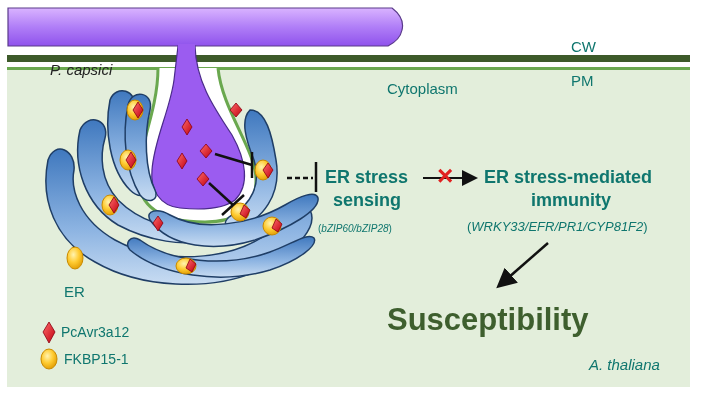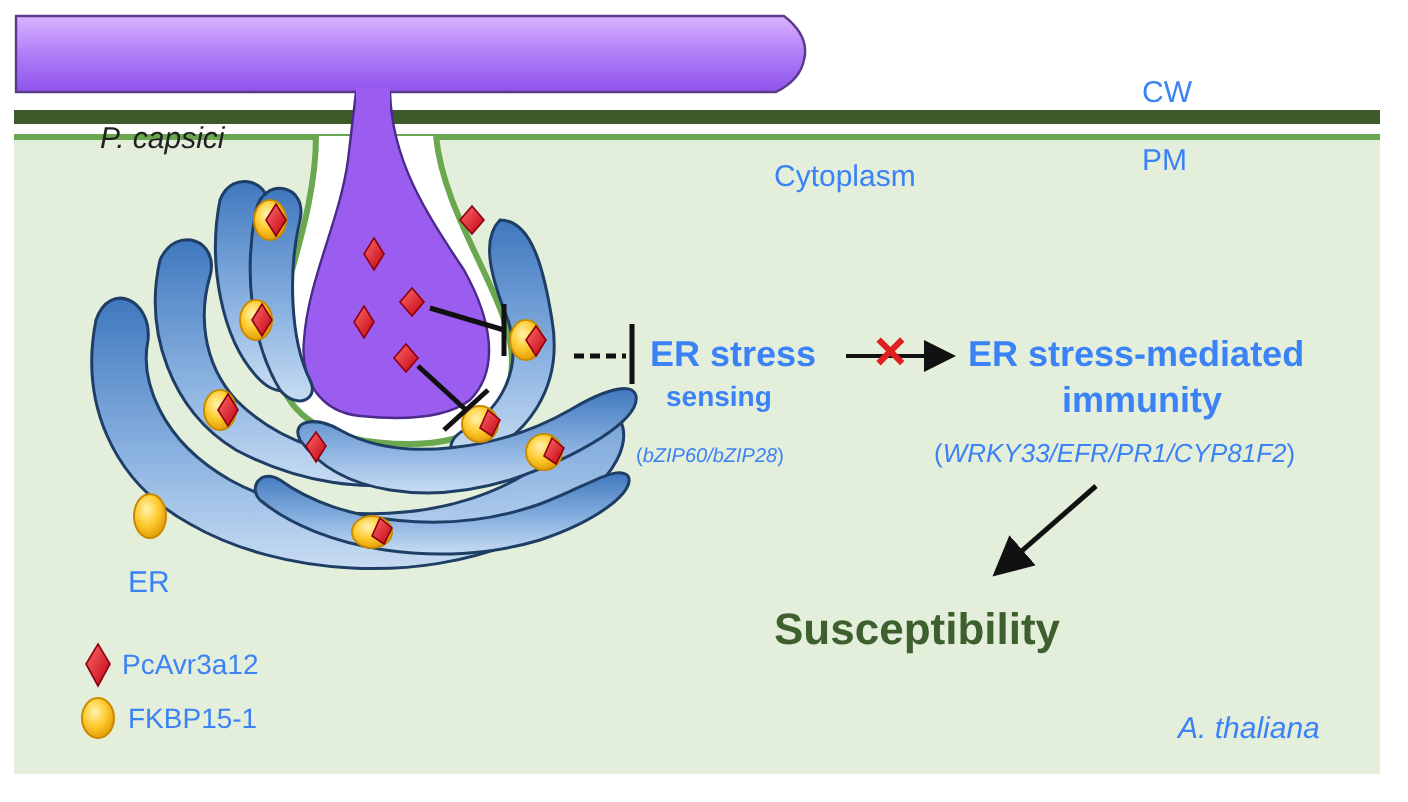--- a/index.html
+++ b/index.html
@@ -1,18 +1,18 @@
 <!DOCTYPE html>
 <html><head>
 <meta charset="utf-8">
 <style>
   html, body { margin: 0; padding: 0; background: #ffffff; }
   body { width: 704px; height: 401px; position: relative; overflow: hidden; font-family: "Liberation Sans", sans-serif; }
   svg { position: absolute; left: 0; top: 0; }
-  .lbl { position: absolute; white-space: nowrap; color: #3b82f6; }
+  .lbl { position: absolute; white-space: nowrap; color: #0f766e; }
   .ital { font-style: italic; }
   .bold { font-weight: bold; }
 </style>
 </head>
 <body>
 
 <svg width="704" height="401" viewBox="0 0 704 401">
   <defs>
     <linearGradient id="hyphaGrad" x1="0" y1="0" x2="0" y2="1">
       <stop offset="0" stop-color="#d9b3ff"></stop>
@@ -107,29 +107,29 @@
 </svg>
 
 <div class="lbl ital" style="left:50px; top:25px; font-size:15px; color:#222;margin-top:36px;">P. capsici</div>
 <div class="lbl" style="left:571px; top:38px; font-size:15px;">CW</div>
 <div class="lbl" style="left:571px; top:72px; font-size:15px;">PM</div>
 <div class="lbl" style="left:387px; top:80px; font-size:15px;text-align:center;">Cytoplasm</div>
 <div class="lbl" style="left:64px; top:283px; font-size:15px;">ER</div>
 <div class="lbl ital" style="left:589px; top:356px; font-size:15px;">A. thaliana</div>
 
 <div class="lbl bold" style="left:325px; top:167px; font-size:18px;">ER stress</div>
-<div class="lbl bold" style="left:333px; top:190px; font-size:14px;">sensing</div>
+<div class="lbl bold" style="left:333px; top:190px; font-size:18px;">sensing</div>
 <div class="lbl" style="left:318px; top:223px; font-size:10px;">
   <span>(</span><span class="ital">bZIP60/bZIP28</span><span>)</span>
 </div>
 
 <div class="lbl" style="left:437px; top:162px; font-size:28px; color:#e02020; font-weight:bold; line-height:28px;">×</div>
 
 <div class="lbl bold" style="left:484px; top:167px; font-size:18px;">ER stress-mediated</div>
 <div class="lbl bold" style="left:531px; top:190px; font-size:18px;text-align:right;">immunity</div>
 <div class="lbl" style="left:467px; top:219px; font-size:13px;">
   <span>(</span><span class="ital">WRKY33/EFR/PR1/CYP81F2</span><span>)</span>
 </div>
 
-<div class="lbl bold" style="left:387px; top:302px; font-size:22px; color:#3e5f2e;text-align:right;">Susceptibility</div>
+<div class="lbl bold" style="left:387px; top:302px; font-size:31px; color:#3e5f2e;text-align:right;">Susceptibility</div>
 
 <div class="lbl" style="left:61px; top:324px; font-size:14px;">PcAvr3a12</div>
 <div class="lbl" style="left:64px; top:351px; font-size:14px;">FKBP15-1</div>
 
 </body></html>

